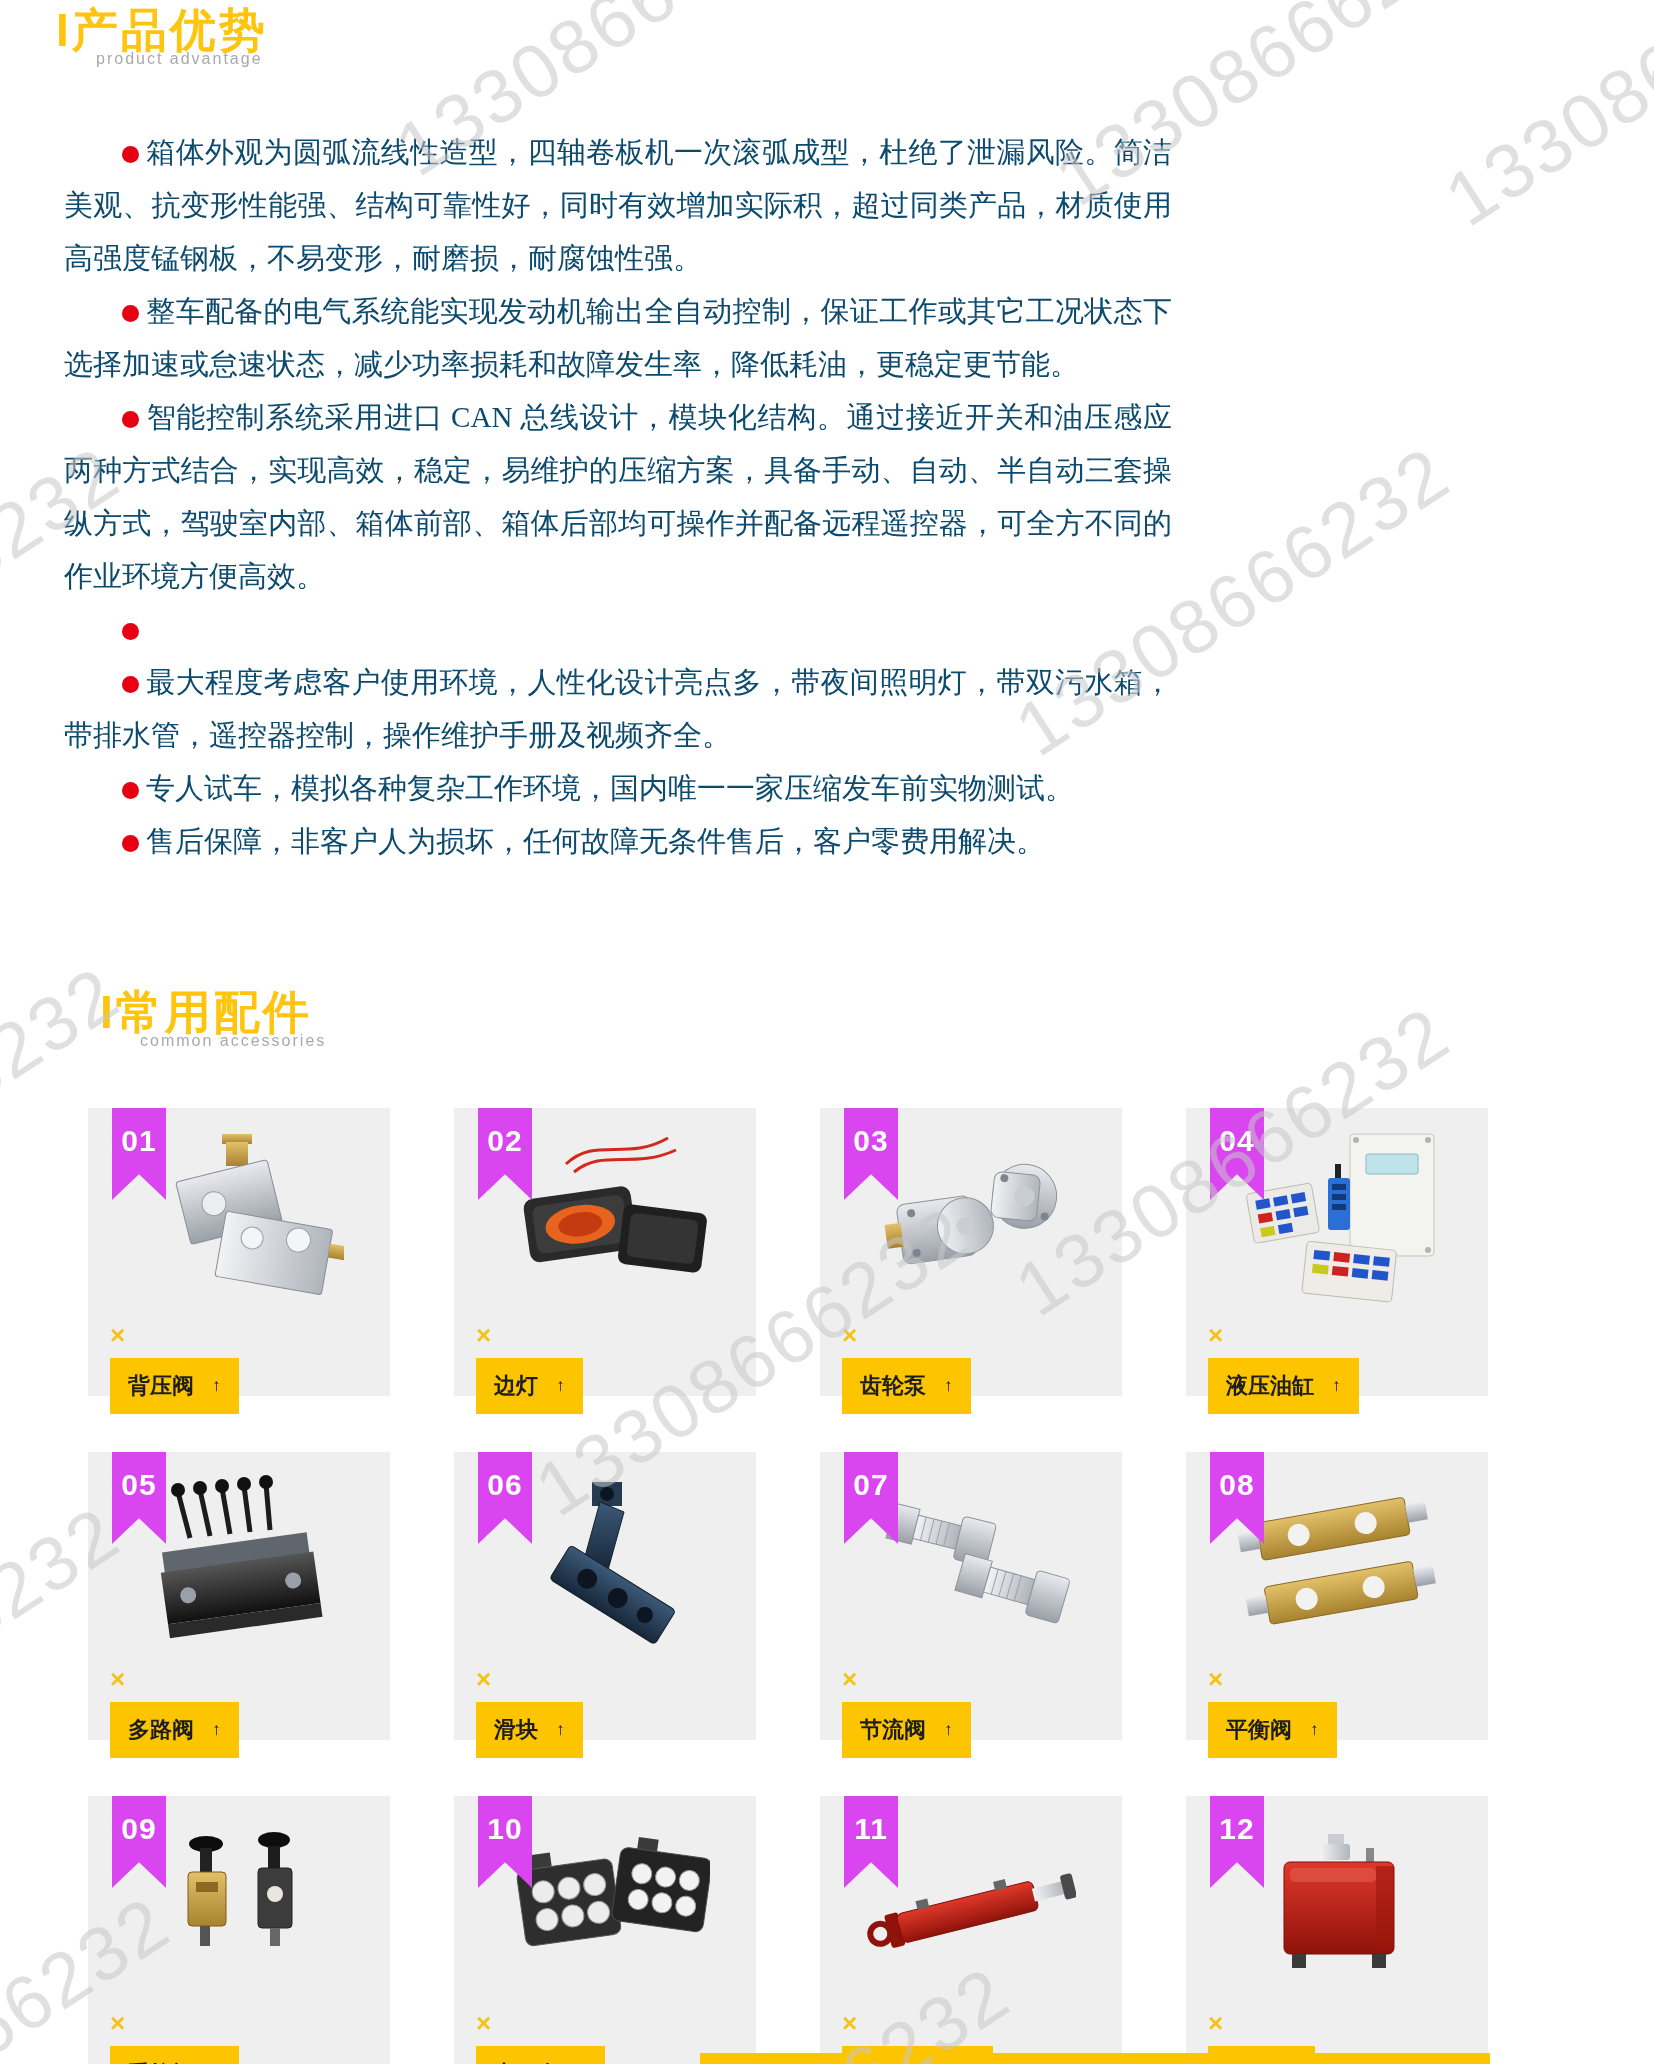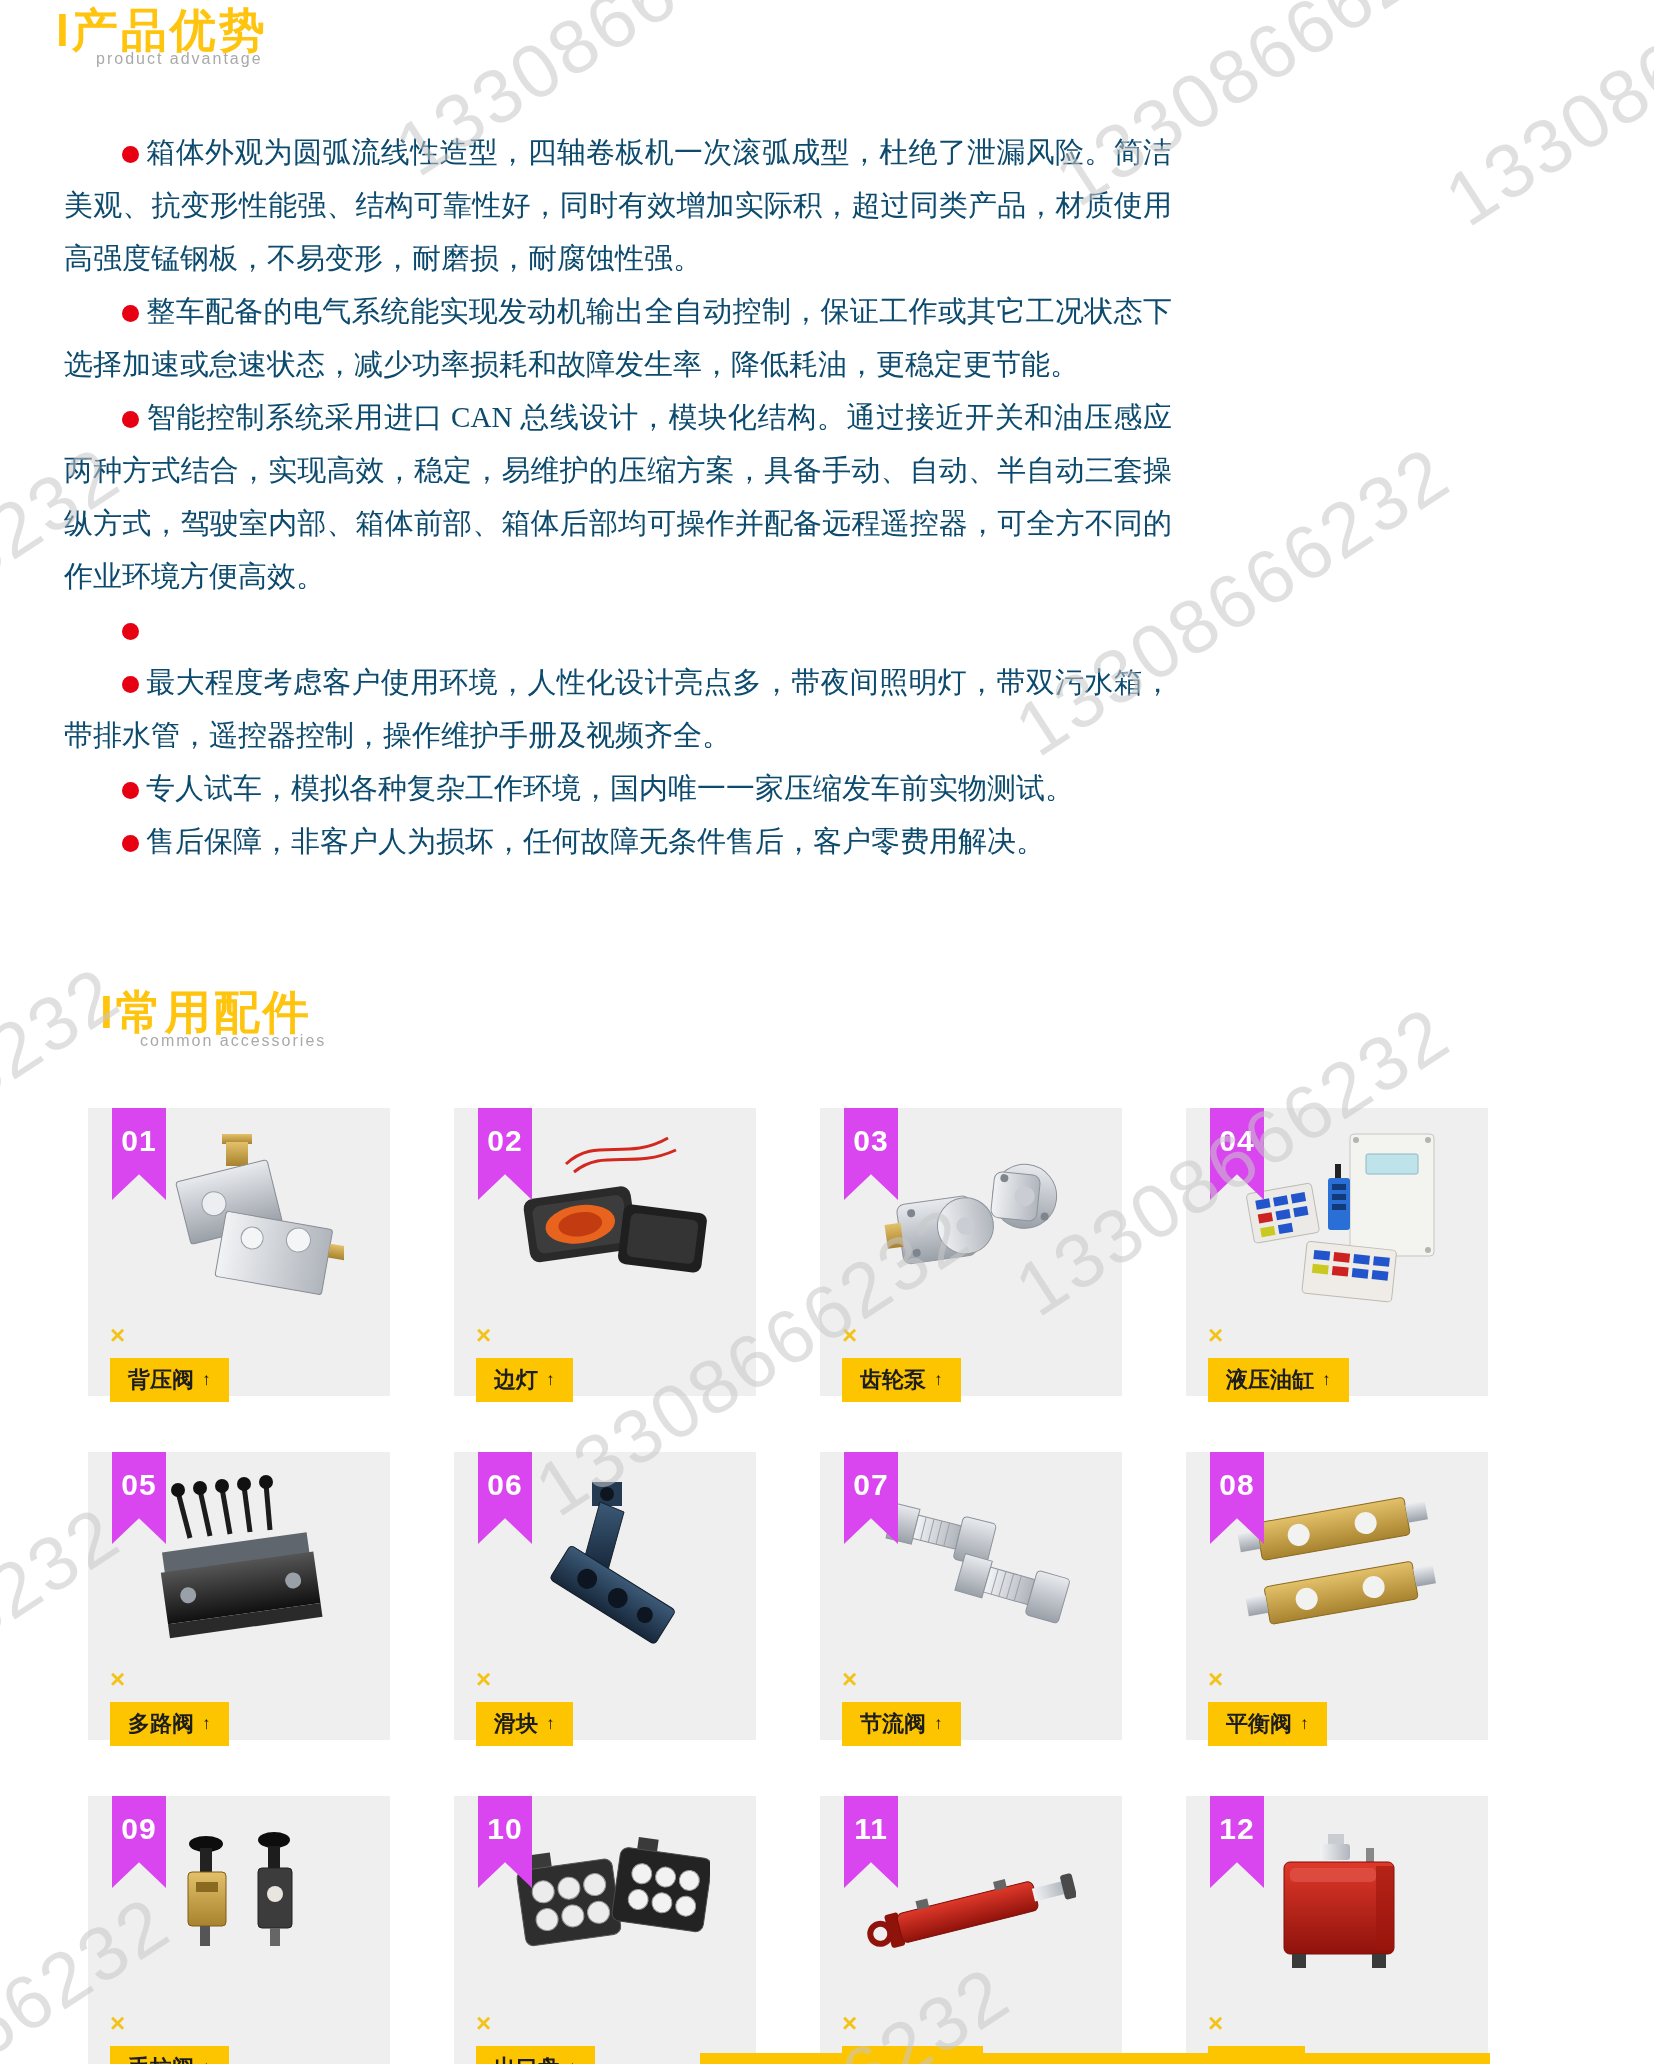--- a/index.html
+++ b/index.html
@@ -44,22 +44,22 @@
   .ribbon{position:absolute;left:24px;top:0;width:54px;height:92px;background:#d946ef;
           clip-path:polygon(0 0,100% 0,100% 100%,50% 72%,0 100%);
           display:flex;justify-content:center;z-index:3;}
   .ribbon span{margin-top:16px;font-size:30px;font-weight:800;color:#ffffff;
                font-family:"Liberation Sans",sans-serif;letter-spacing:1px;}
   .photo{position:absolute;left:0;top:0;width:302px;height:212px;
          display:flex;align-items:center;justify-content:center;}
   .photo svg{display:block;}
   .xmark{position:absolute;left:22px;top:214px;font-size:26px;line-height:26px;
          font-weight:700;color:#f3c319;}
-  .plabel{position:absolute;left:22px;top:250px;height:44px;background:#fdc500;
-          display:inline-flex;align-items:center;gap:8px;padding:0 18px;
+  .plabel{position:absolute;left:22px;top:250px;height:32px;background:#fdc500;
+          display:inline-flex;align-items:center;gap:18px;padding:12px 18px;
           font-size:22px;font-weight:700;color:#1d1d1d;}
   .plabel .arr{font-size:17px;font-weight:700;color:#111;}
 
   
   .banner-edge{position:absolute;left:700px;top:2053px;width:790px;height:11px;
                background:#fdc500;z-index:2;}
 </style>
 </head>
 <body>
 

